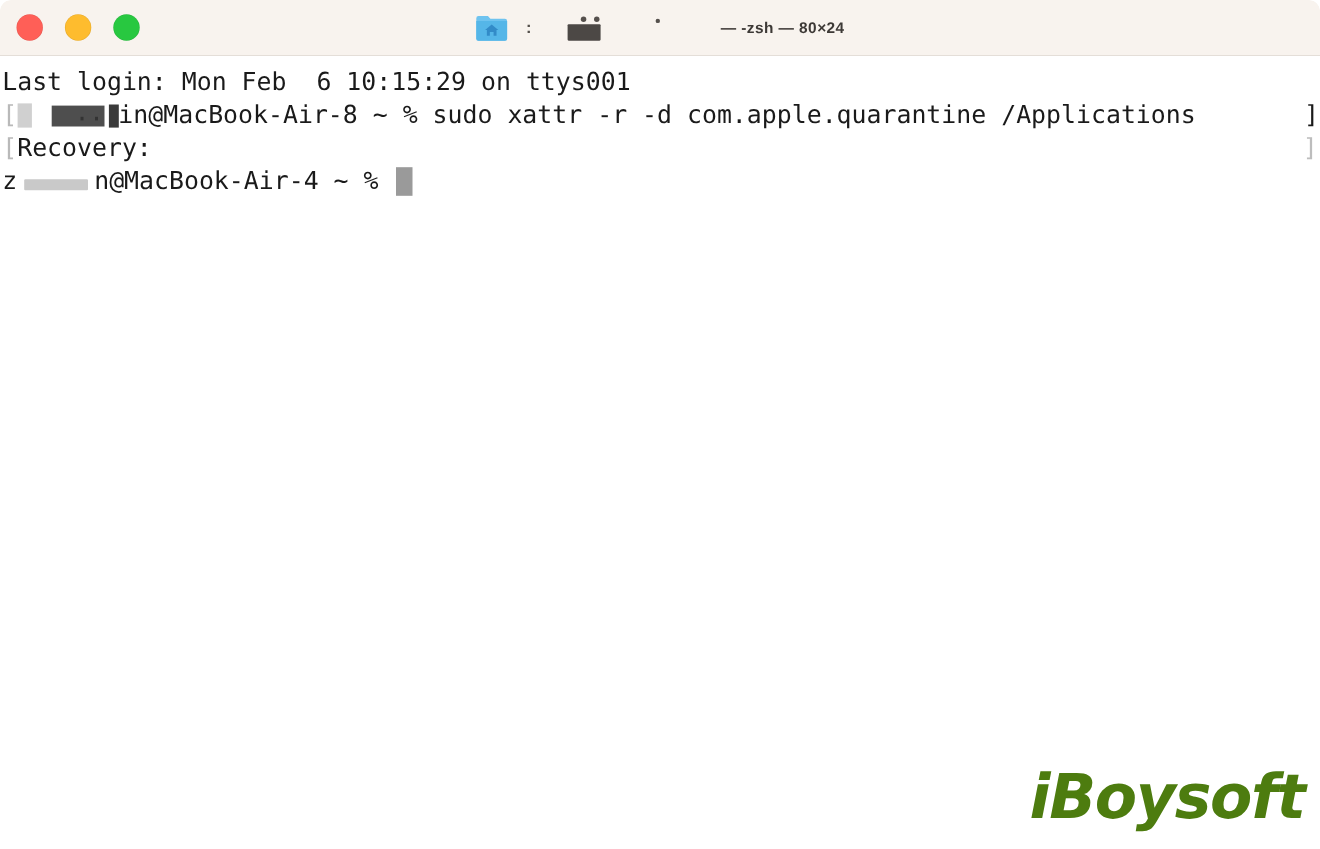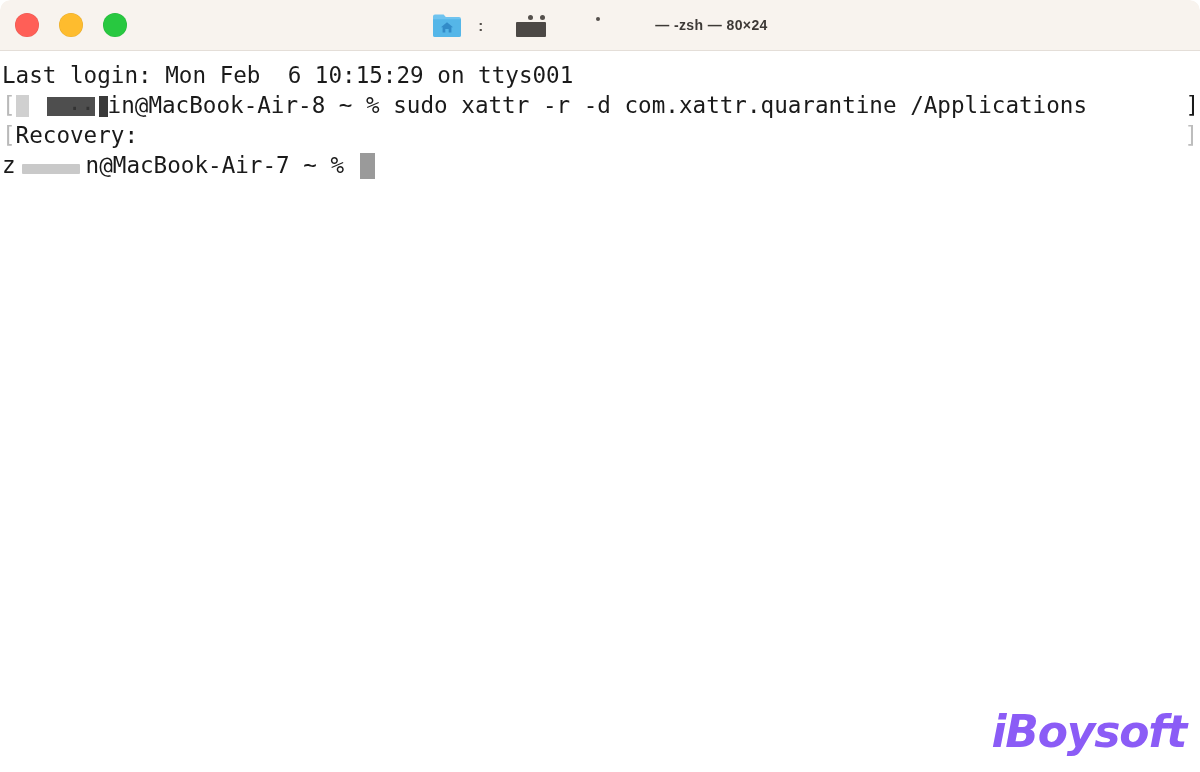--- a/index.html
+++ b/index.html
@@ -186,24 +186,24 @@
     top: 0;
     color: #1a1a1a;
   }
 
   
   .logo {
     position: absolute;
     right: 14px;
     bottom: 18px;
     font-family: "DejaVu Sans", sans-serif;
-    font-size: 44px;
+    font-size: 56px;
     font-weight: 700;
     font-style: italic;
-    color: #8b5cf6;
+    color: #4d7c0f;
     letter-spacing: -1.2px;
     line-height: 1;
   }
 </style>
 </head>
 <body>
 
 <div class="window">
 
   <div class="titlebar">
@@ -233,24 +233,24 @@
       </span>
 
       <span class="title-text">— -zsh — 80×24</span>
     </div>
   </div>
 
   <div class="terminal">
 
     <div class="term-line"><span>Last login: Mon Feb  6 10:15:29 on ttys001</span></div>
 
-    <div class="term-line"><span class="bracket-faint">[</span><span class="redact-light"></span><span class="redact-dark"></span><span class="redact-dots">··</span><span class="redact-dark-sm"></span><span>in@MacBook-Air-8 ~ % </span><span>sudo xattr -r -d com.xattr.quarantine /Applications</span><span class="right-bracket-dark">]</span></div>
+    <div class="term-line"><span class="bracket-faint">[</span><span class="redact-light"></span><span class="redact-dark"></span><span class="redact-dots">··</span><span class="redact-dark-sm"></span><span>in@MacBook-Air-8 ~ % </span><span>sudo xattr -r -d com.apple.quarantine /Applications</span><span class="right-bracket-dark">]</span></div>
 
 
     <div class="term-line"><span class="bracket-faint">[</span><span>Recovery:</span><span class="right-bracket">]</span></div>
 
-    <div class="term-line"><span>z</span><span class="redact-smudge"></span><span>n@MacBook-Air-7 ~ % </span><span class="cursor-block"></span></div>
+    <div class="term-line"><span>z</span><span class="redact-smudge"></span><span>n@MacBook-Air-4 ~ % </span><span class="cursor-block"></span></div>
 
   </div>
 
   <div class="logo">iBoysoft</div>
 
 </div>
 
 </body></html>

